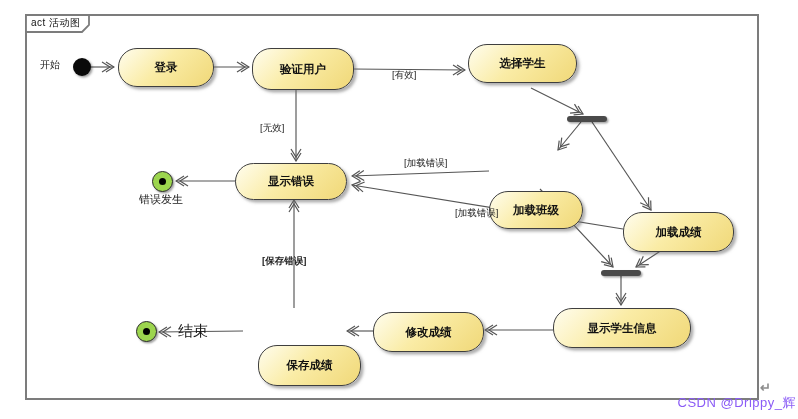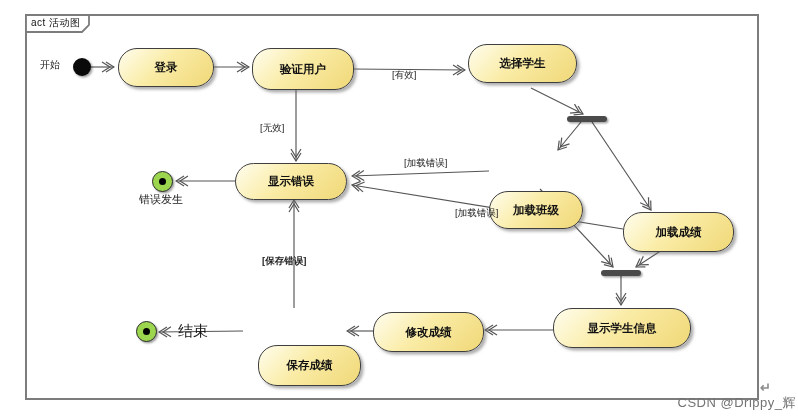--- a/index.html
+++ b/index.html
@@ -39,21 +39,21 @@
   }
   .final-node .dot { width:7px; height:7px; border-radius:50%; background:#000; }
   .node-label {
     position:absolute; z-index:5; font-size:10px; color:#1a1a1a; white-space:nowrap;
   }
   .guard {
     position:absolute; z-index:5; font-size:9.5px; color:#222; white-space:nowrap;
   }
   .watermark {
     position:absolute; z-index:6; right:2px; top:394px; font-size:13px;
-    color:#737373; white-space:nowrap; letter-spacing:0.5px;
+    color:#8b5cf6; white-space:nowrap; letter-spacing:0.5px;
   }
   .return-icon {
     position:absolute; z-index:6; left:760px; top:380px; font-size:13px;
     color:#8d8d8d; font-weight:bold;
   }
 </style>
 </head>
 <body>
 
 <div class="canvas">

